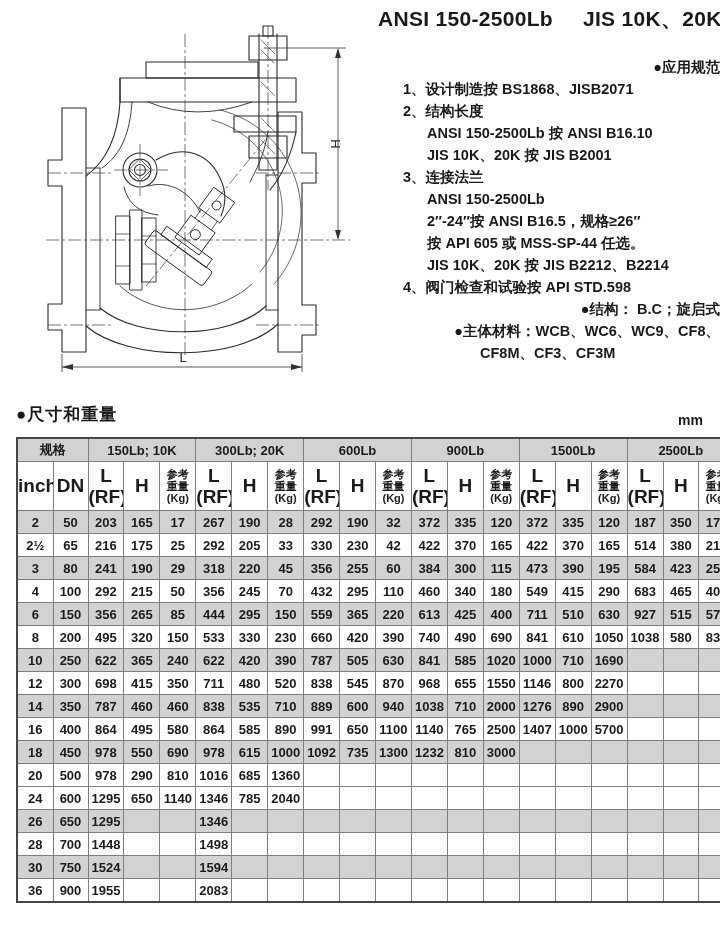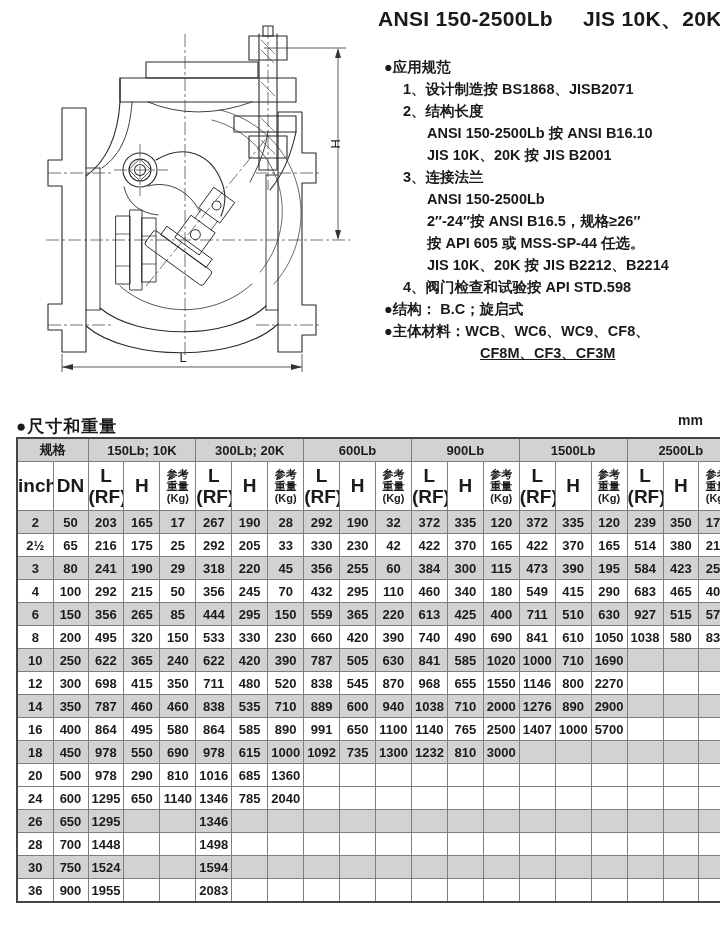--- a/index.html
+++ b/index.html
@@ -11,29 +11,29 @@
   .title {
     position:absolute; left:378px; top:5px; font-size:21px; font-weight:bold;
     white-space:nowrap; letter-spacing:0.3px;
   }
   .title .t-gap { display:inline-block; width:30px; }
   
   .specs {
     position:absolute; left:384px; top:56px; width:336px;
     font-size:14.5px; font-weight:bold; line-height:22px; white-space:nowrap;
   }
-  .spec-line.i0 { padding-left:0; }
+  .spec-line.i0 { padding-left:0;text-align:right; }
   .spec-line.i1 { padding-left:19px; }
   .spec-line.i2 { padding-left:43px; }
-  .spec-line.i3 { padding-left:96px;text-decoration:underline; }
+  .spec-line.i3 { padding-left:96px; }
   
   .drawing { position:absolute; left:28px; top:20px; }
   .drawing text { font-family:"Liberation Sans", sans-serif; }
   
-  .tbl-heading { position:absolute; left:16px; top:415px; font-size:17px; font-weight:bold; letter-spacing:1px; }
+  .tbl-heading { position:absolute; left:16px; top:403px; font-size:17px; font-weight:bold; letter-spacing:1px; }
   .unit-label  { position:absolute; right:17px; top:412px; font-size:14px; font-weight:bold;margin-left:27px; }
   
   table.dims {
     position:absolute; left:16px; top:437px; width:720px;
     border-collapse:collapse; table-layout:fixed;
     border:2px solid #454545;
   }
   table.dims th, table.dims td {
     border:1px solid #7e7e7e; text-align:center; vertical-align:middle;
     padding:0; font-weight:bold; color:#1b1b1b; overflow:hidden;
@@ -258,21 +258,21 @@
           <td>28</td>
           <td>292</td>
           <td>190</td>
           <td>32</td>
           <td>372</td>
           <td>335</td>
           <td>120</td>
           <td>372</td>
           <td>335</td>
           <td>120</td>
-          <td>239</td>
+          <td>187</td>
           <td>350</td>
           <td>170</td>
         </tr>
         <tr>
           <td>2½</td>
           <td>65</td>
           <td>216</td>
           <td>175</td>
           <td>25</td>
           <td>292</td>

